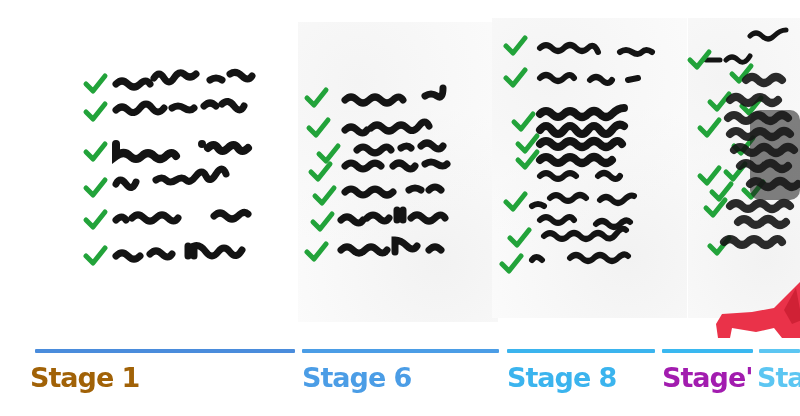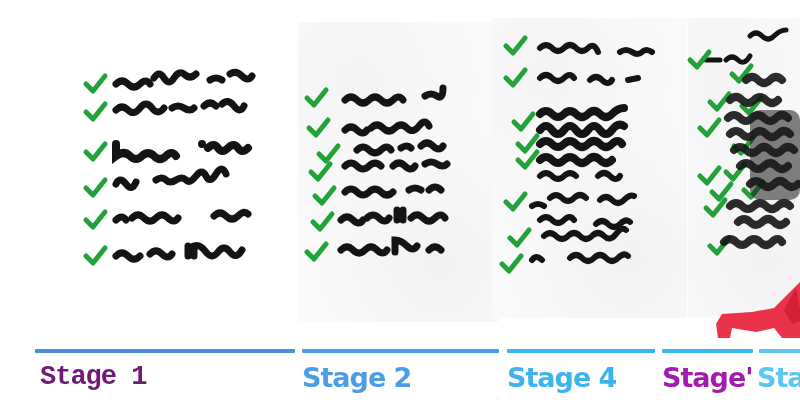--- a/index.html
+++ b/index.html
@@ -111,17 +111,17 @@
   <path d="M90 0 L62 28 L40 32 L10 34 L4 44 L6 58 L18 58 L20 48 L44 52 L62 48 L70 58 L90 58 Z" fill="#e8213a" opacity="0.92"></path>
   <path d="M84 8 L72 30 L80 44 L90 40 Z" fill="#c41a2e" opacity="0.7"></path>
 </svg>
 
 <div class="stage-line" style="left:35px;width:260px;background:#4a8cdc;"></div>
 <div class="stage-line" style="left:302px;width:197px;background:#4b9de6;"></div>
 <div class="stage-line" style="left:507px;width:148px;background:#3bb4ee;"></div>
 <div class="stage-line" style="left:662px;width:91px;background:#3ab8f0;"></div>
 <div class="stage-line" style="left:759px;width:41px;background:#5cc6f2;"></div>
 
-<div class="stage-label" style="left:40px;color:#701a75;font-family:Liberation Mono, monospace;">Stage 1</div>
-<div class="stage-label" style="left:302px;color:#4b9de6;">Stage 2</div>
-<div class="stage-label" style="left:507px;color:#3bb4ee;">Stage 4</div>
+<div class="stage-label" style="left:30px;color:#a16207;">Stage 1</div>
+<div class="stage-label" style="left:302px;color:#4b9de6;">Stage 6</div>
+<div class="stage-label" style="left:507px;color:#3bb4ee;">Stage 8</div>
 <div class="stage-label" style="left:662px;color:#a21caf;">Stage'</div>
 <div class="stage-label" style="left:757px;color:#5cc6f2;">Sta</div>
 
 </body></html>

